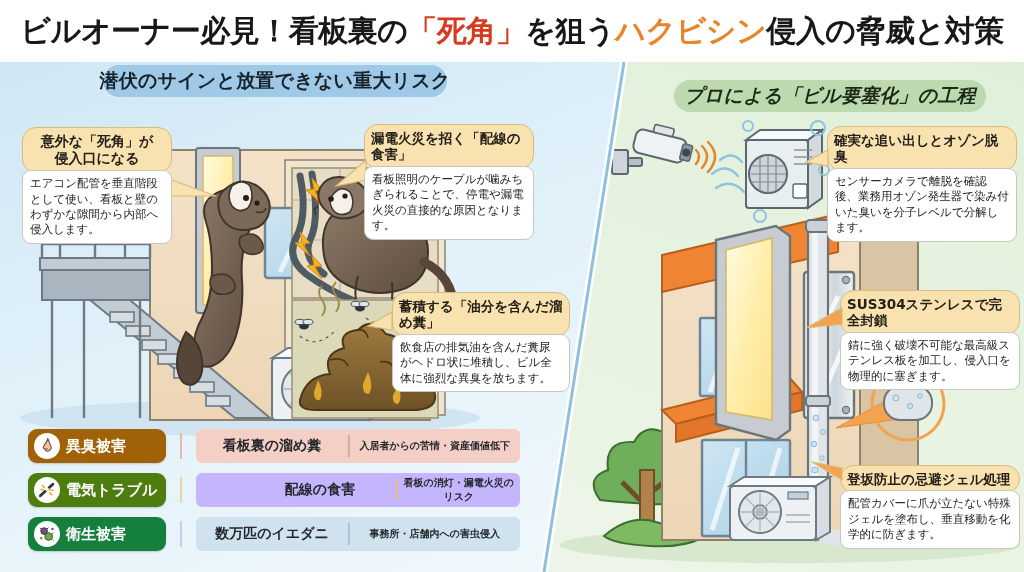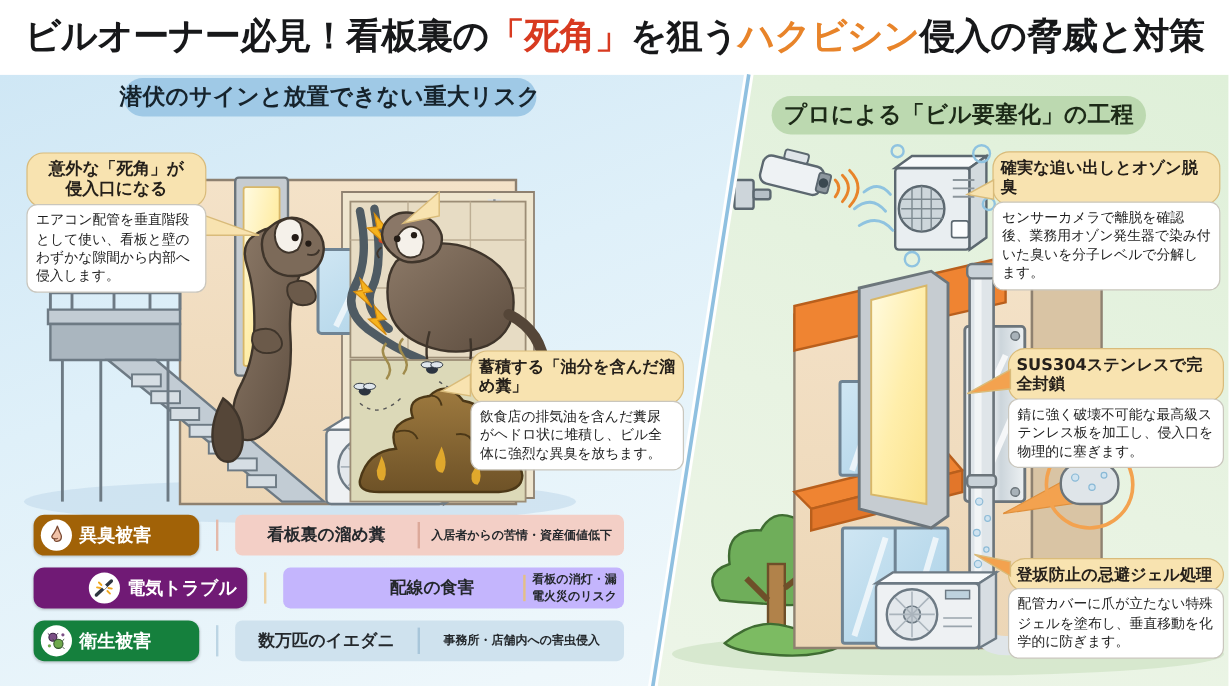--- a/index.html
+++ b/index.html
@@ -57,23 +57,24 @@
     height: 32px;
     letter-spacing: 0.2px;
     white-space: nowrap;
   }
   .sect-head.left {
     left: 103px; top: 65px; width: 344px;
     background: #9fc9e6;
     color: #16232c;
   }
   .sect-head.right {
-    left: 643px; top: 80px; width: 312px;
+    left: 674px; top: 80px; width: 312px;
     background: #bcd9b0;
     color: #1c2a17;
+    font-style: italic;
   }
 
   
   .callout { position: absolute; }
   .callout .cap {
     background: #f8e3b0;
     border: 1.5px solid #d9bb7a;
     border-radius: 14px;
     padding: 5px 6px;
     font-weight: bold;
@@ -489,20 +490,24 @@
 
   <div class="sect-head left">潜伏のサインと放置できない重大リスク</div>
   <div class="sect-head right">プロによる「ビル要塞化」の工程</div>
 
   <div class="callout" style="left:22px; top:127px; width:150px;">
     <div class="cap" style="font-size:14px; text-align:center; white-space:pre-line;">意外な「死角」が
 侵入口になる</div>
     <div class="body" style="font-size:11.5px;">エアコン配管を垂直階段として使い、看板と壁のわずかな隙間から内部へ侵入します。</div>
   </div>
 
+  <div class="callout" style="left:364px; top:124px; width:170px;">
+    <div class="cap" style="font-size:13.5px; text-align:left;">漏電火災を招く「配線の食害」</div>
+    <div class="body" style="font-size:11.5px;">看板照明のケーブルが噛みちぎられることで、停電や漏電火災の直接的な原因となります。</div>
+  </div>
 
   <div class="callout" style="left:392px; top:292px; width:178px;">
     <div class="cap" style="font-size:13.5px; text-align:left;">蓄積する「油分を含んだ溜め糞」</div>
     <div class="body" style="font-size:11.5px;">飲食店の排気油を含んだ糞尿がヘドロ状に堆積し、ビル全体に強烈な異臭を放ちます。</div>
   </div>
 
   <div class="callout" style="left:827px; top:126px; width:190px;">
     <div class="cap" style="font-size:13.5px; text-align:left;">確実な追い出しとオゾン脱臭</div>
     <div class="body" style="font-size:11.5px;">センサーカメラで離脱を確認後、業務用オゾン発生器で染み付いた臭いを分子レベルで分解します。</div>
   </div>
@@ -550,21 +555,21 @@
       </div>
       <div class="legend-sep" style="background:#e4b9aa;"></div>
       <div class="legend-cells" style="background:#f3cfc6;">
         <div class="legend-cell-a">看板裏の溜め糞</div>
         <div class="legend-vline" style="background:#dca99a;"></div>
         <div class="legend-cell-b">入居者からの苦情・資産価値低下</div>
       </div>
     </div>
 
     <div class="legend-row">
-      <div class="legend-pill" style="background:#701a75;padding-left:40px;">
+      <div class="legend-pill" style="background:#4d7c0f;">
         <span class="ico">
           <svg width="20" height="20" viewBox="0 0 24 24" aria-hidden="true">
             <path d="M4 19 L19 5" stroke="#2f3640" stroke-width="3.4" stroke-linecap="round"></path>
             <path d="M10.5 12.5 L13.5 9.5" stroke="#ffffff" stroke-width="3.4"></path>
             <g stroke="#f0a81e" stroke-width="1.8" stroke-linecap="round">
               <path d="M9 9 L6.5 6.5"></path>
                 <path d="M8 12 L4.6 11.4"></path>
               <path d="M15 15 L17.6 17.6"></path>
                 <path d="M16 12 L19.4 12.6"></path>
             </g>

